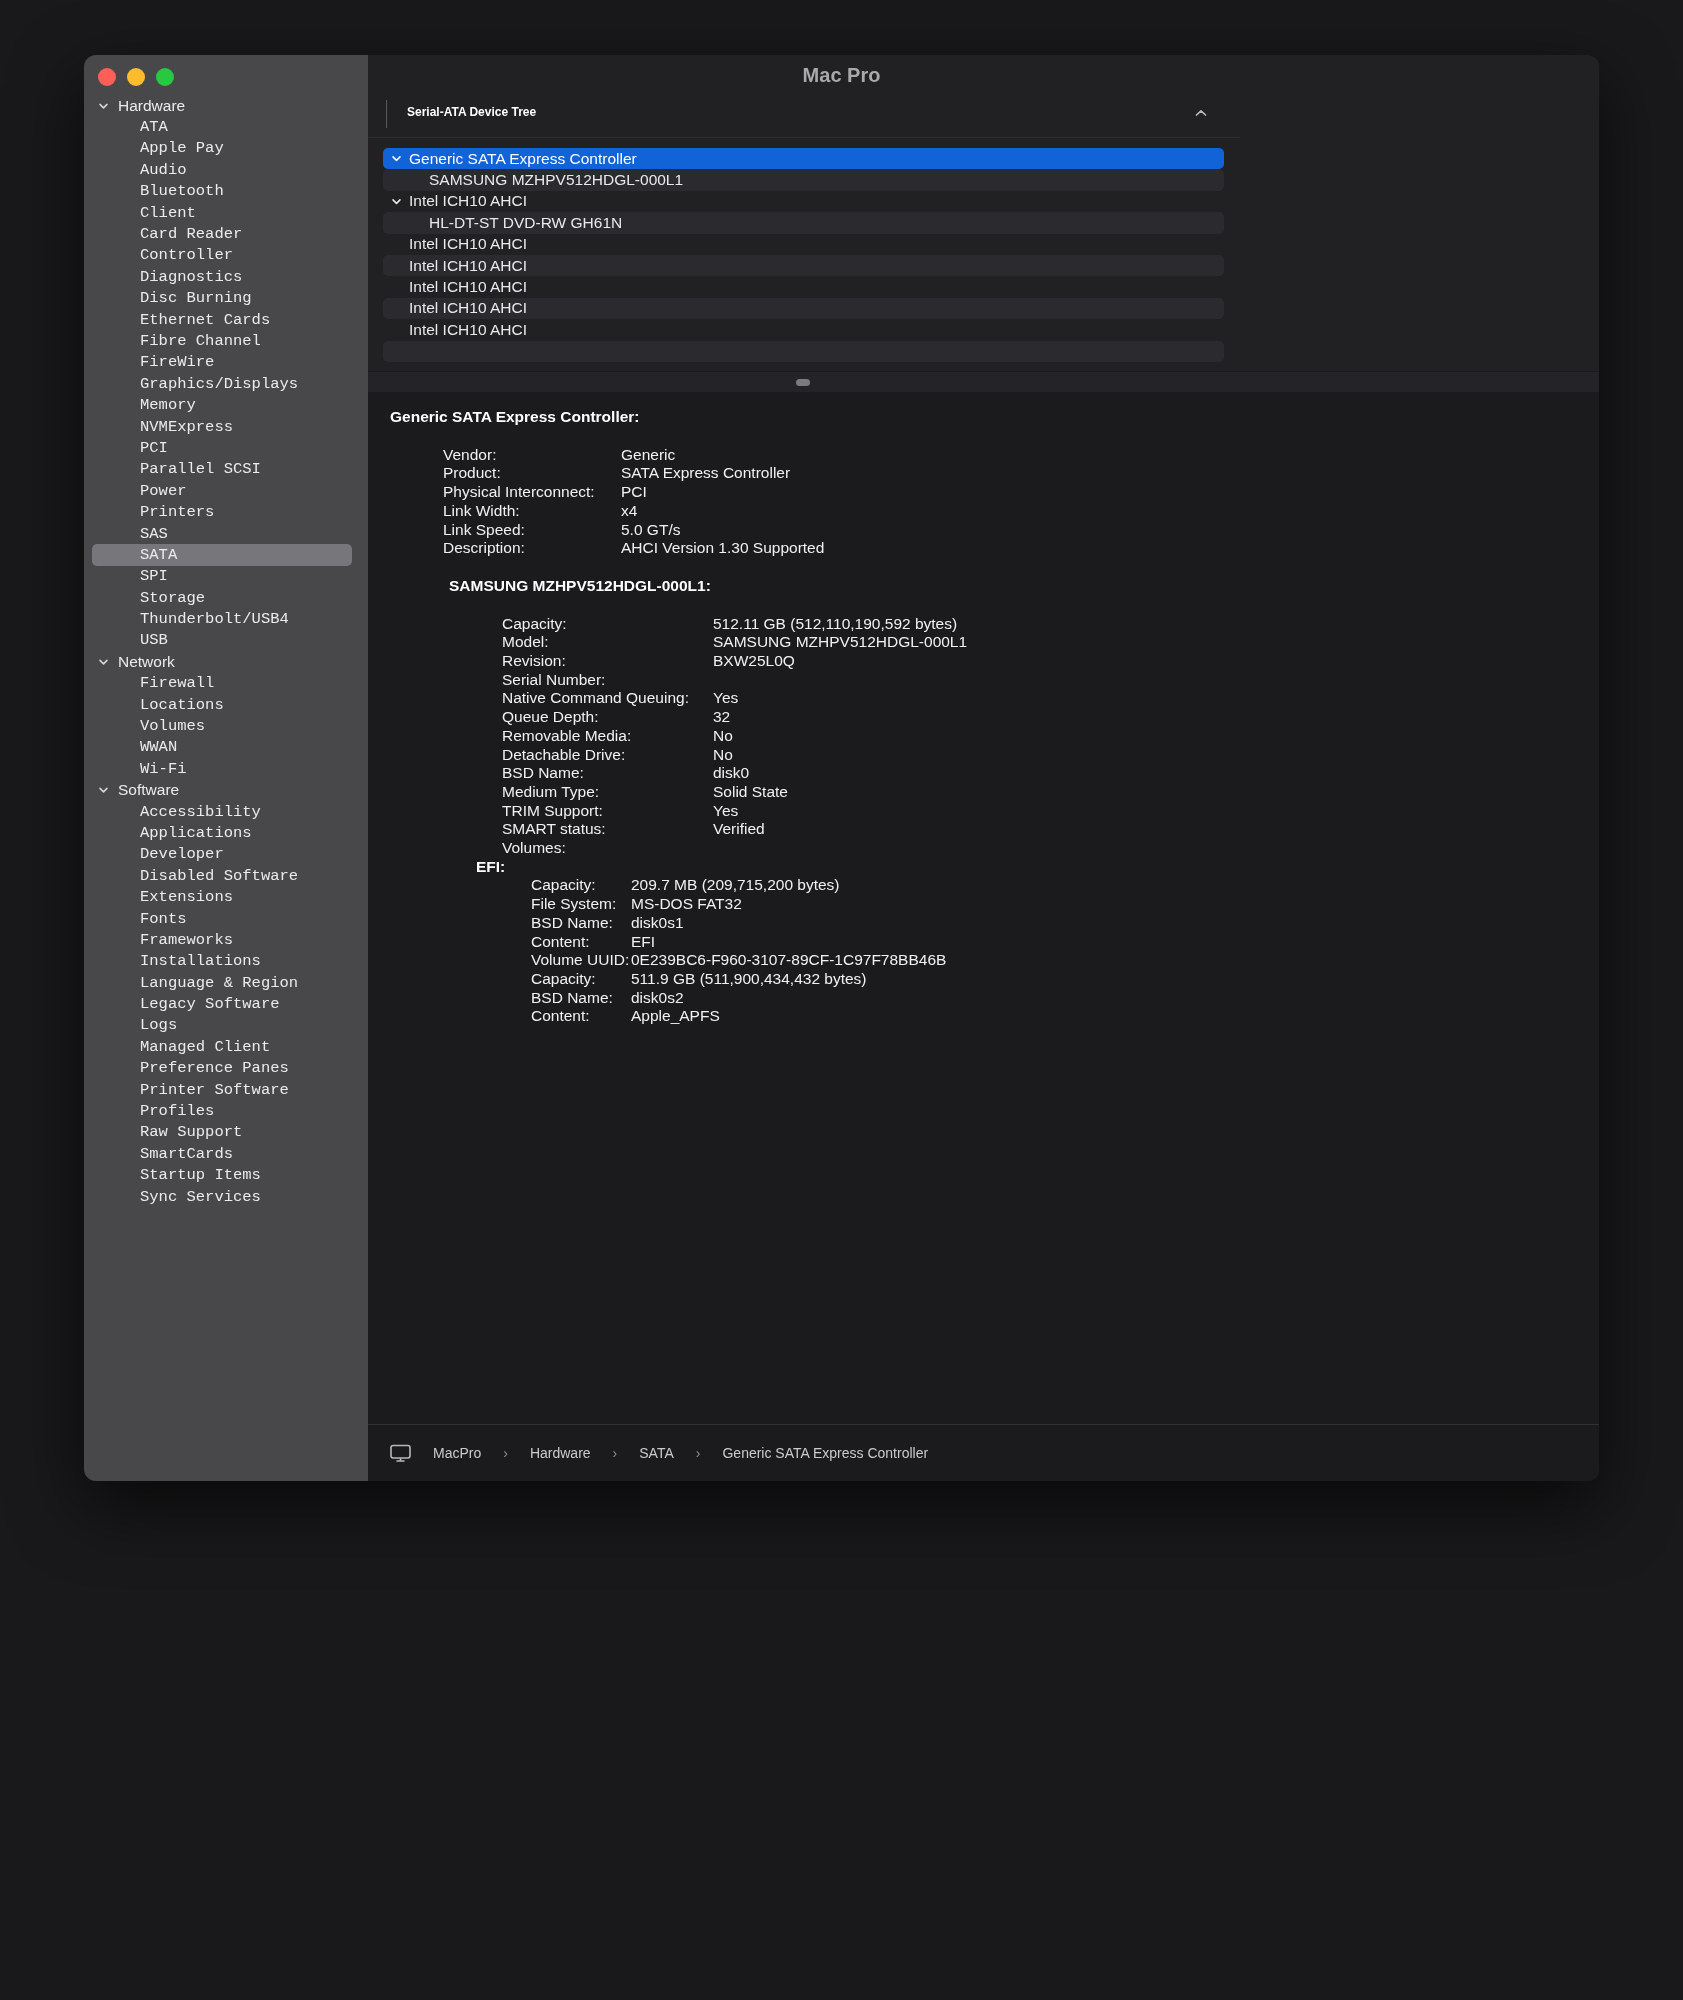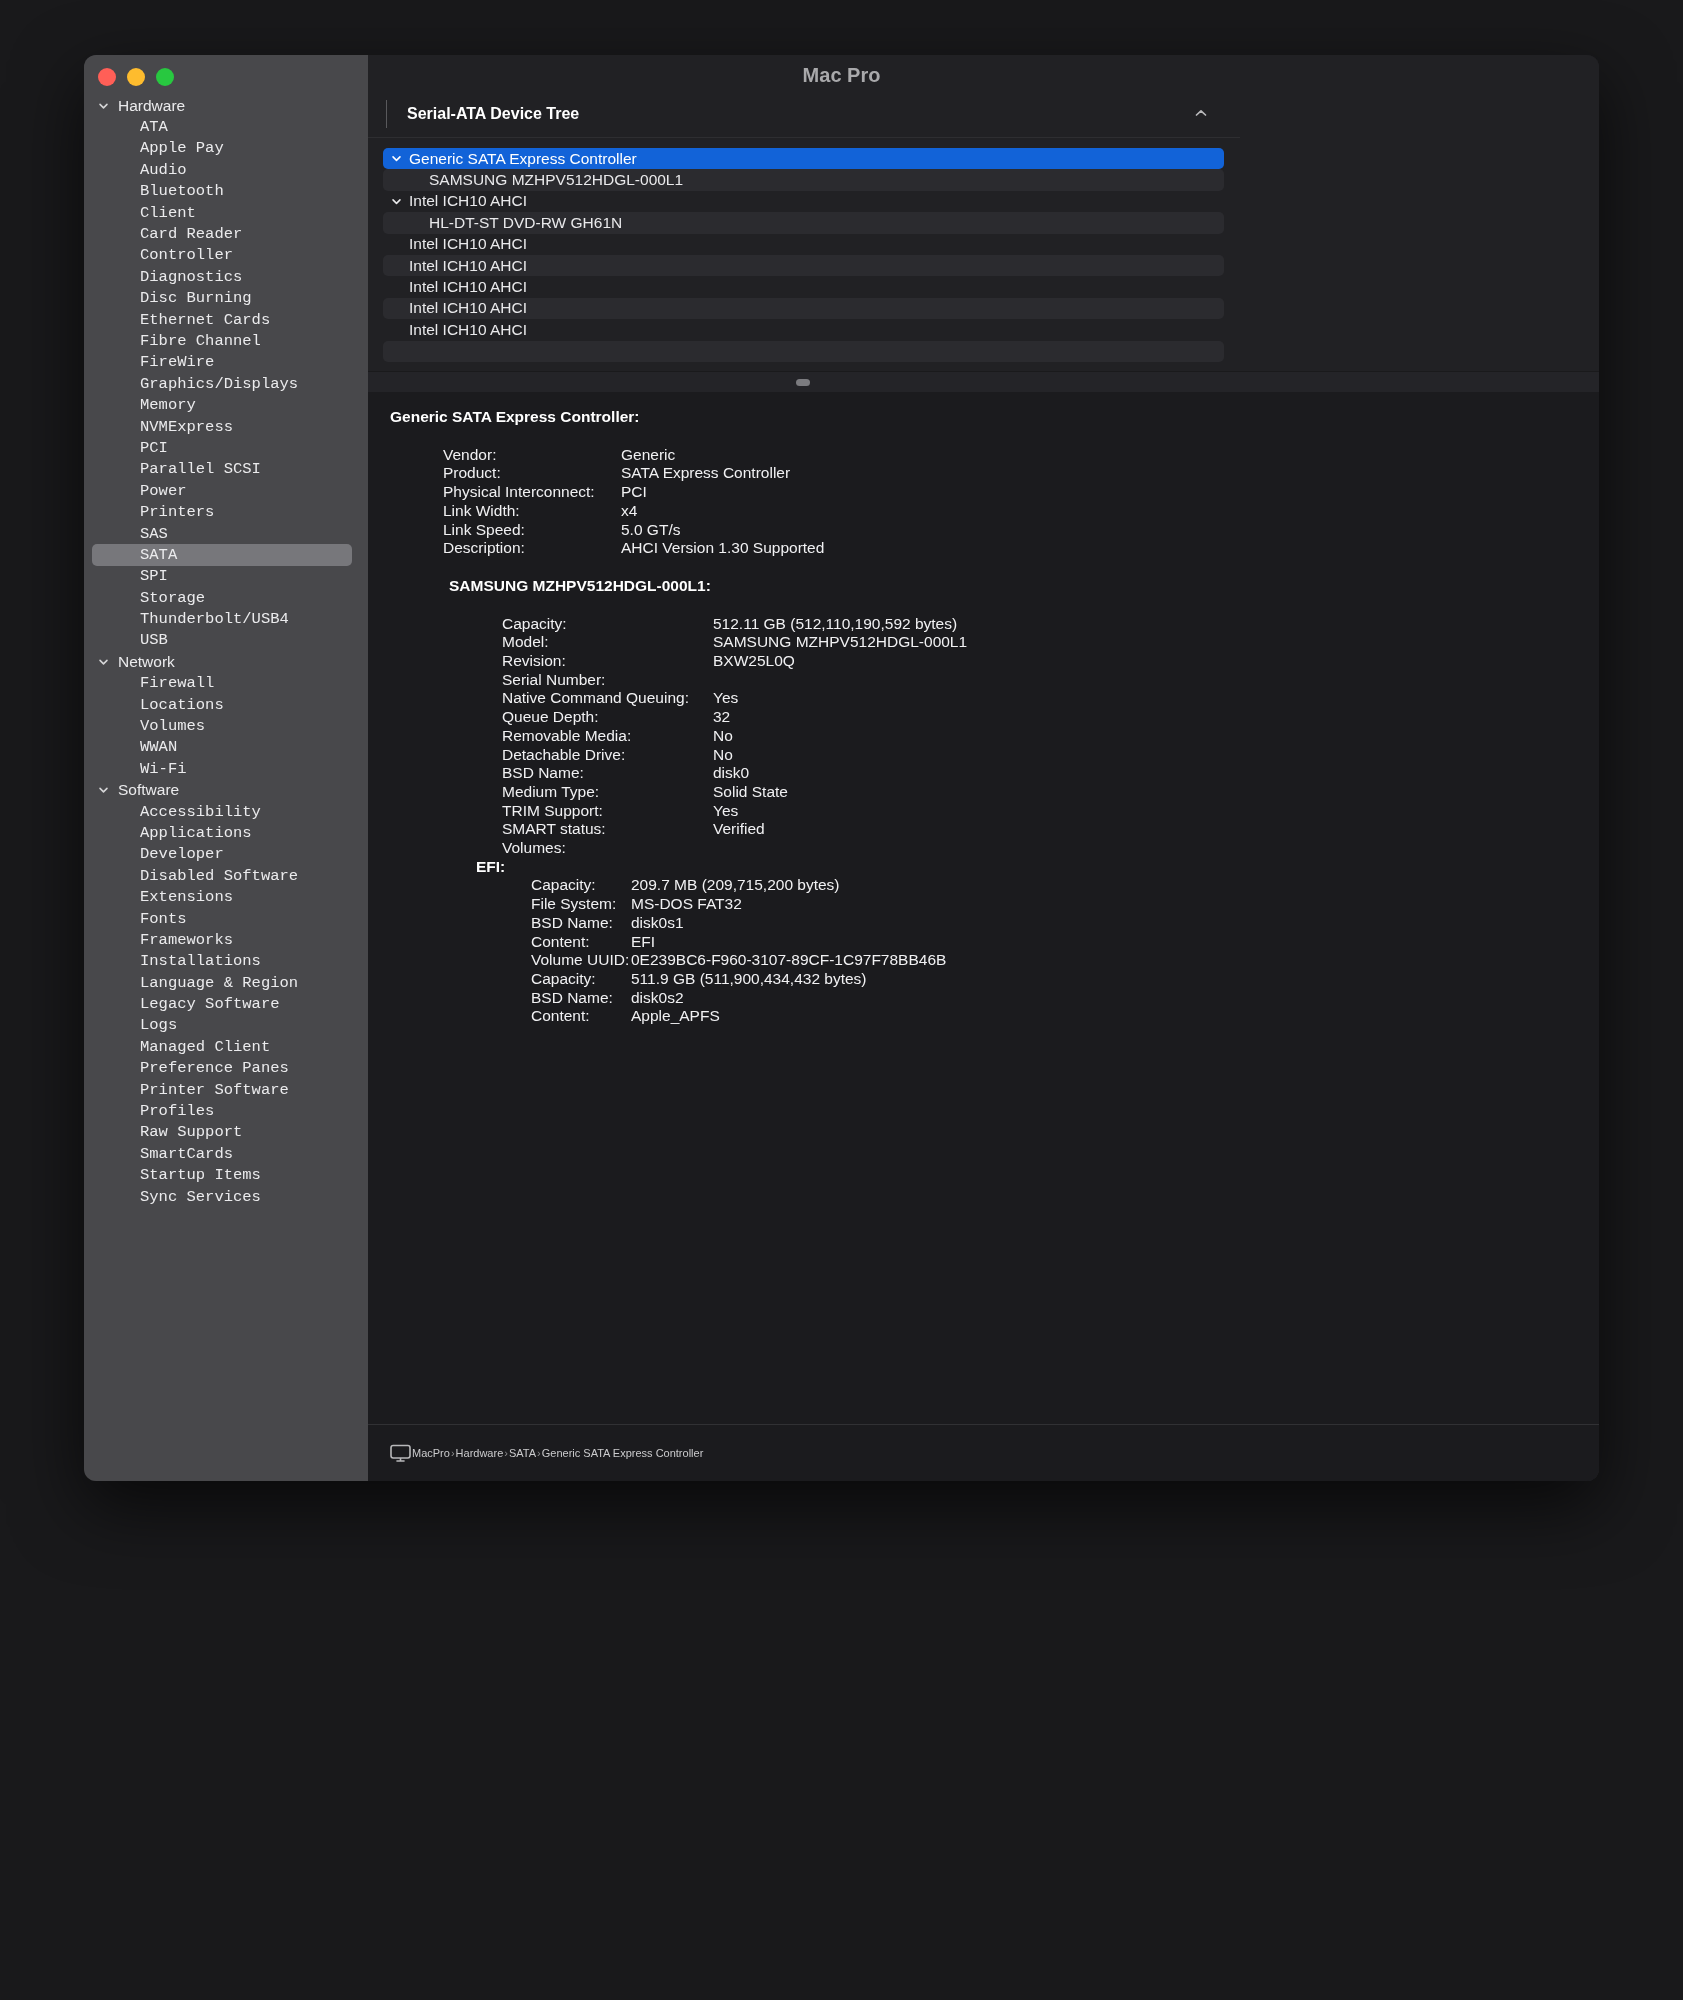--- a/index.html
+++ b/index.html
@@ -26,21 +26,21 @@
   .side-row.child{padding-left:56px;font-family:Liberation Mono, monospace;}
   .side-row .chev{position:absolute;left:14px;top:50%;transform:translateY(-50%);
                   color:#d4d4d6;display:flex;}
   .side-row.selected::before{content:"";position:absolute;left:8px;right:16px;top:0;bottom:0;
                   background:#77777b;border-radius:5px;}
   .side-row span{position:relative;}
 
   
   .content{position:absolute;left:284px;top:0;right:0;bottom:0;background:#212124;}
   .tree-tick{position:absolute;left:18px;top:45px;width:1px;height:28px;background:#59595c;}
-  .tree-header{position:absolute;left:39px;top:50px;font-size:16px;font-weight:bold;color:#ffffff;}
+  .tree-header{position:absolute;left:39px;top:50px;font-size:12px;font-weight:bold;color:#ffffff;}
   .collapse{position:absolute;left:826px;top:52px;color:#b9b9bb;display:flex;cursor:pointer;}
   .header-rule{position:absolute;left:0;top:82px;width:872px;height:1px;background:#2e2e31;}
 
   .tree-list{position:absolute;left:15px;top:93px;width:841px;}
   .t-row{position:relative;height:21.4px;border-radius:5px;display:flex;align-items:center;
          font-size:15.5px;color:#e9e9eb;white-space:nowrap;}
   .t-row.stripe{background:#2b2b2f;}
   .t-row.selected{background:#1263d8;color:#ffffff;}
   .t-row .chev-t{margin:0 7px 0 8px;display:flex;color:currentColor;}
   .t-row .lbl.ind0{margin-left:26px;}
@@ -66,21 +66,21 @@
   .sec-efi .sec-title{margin-left:86px;}
   .sec-efi .krow{margin-left:96px;}
   .sec-efi .k{width:100px;}
   .sec-disk0s2 .sec-title{margin-left:82px;}
   .sec-disk0s2 .krow{margin-left:96px;}
   .sec-disk0s2 .k{width:100px;}
 
   
   .breadcrumb{position:absolute;left:0;right:0;bottom:0;height:56px;background:#1b1b1e;
               border-top:1px solid #313134;display:flex;align-items:center;
-              padding-left:22px;gap:1px;font-size:11px;color:#cbcbcd;margin-top:24px;}
+              padding-left:22px;gap:22px;font-size:14px;color:#cbcbcd;margin-top:24px;}
   .crumb{cursor:default;}
   .crumb-sep{color:#8e8e90;}
   .crumb-icon{display:flex;color:#b8b8ba;}
 </style>
 </head>
 <body>
 
 <div class="window">
   <div class="win-title">Mac Pro</div>
 

